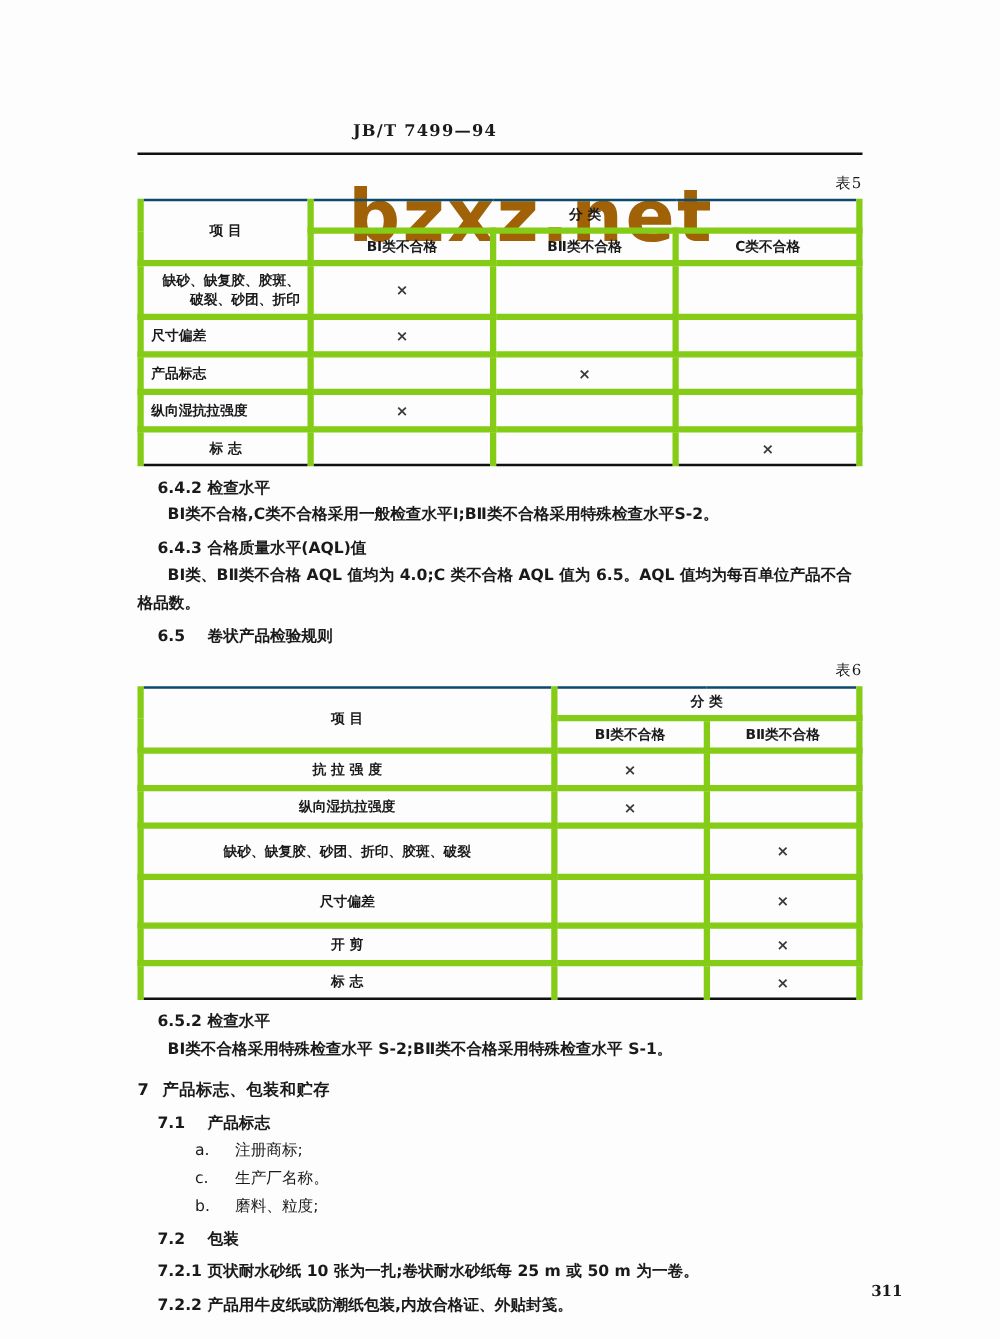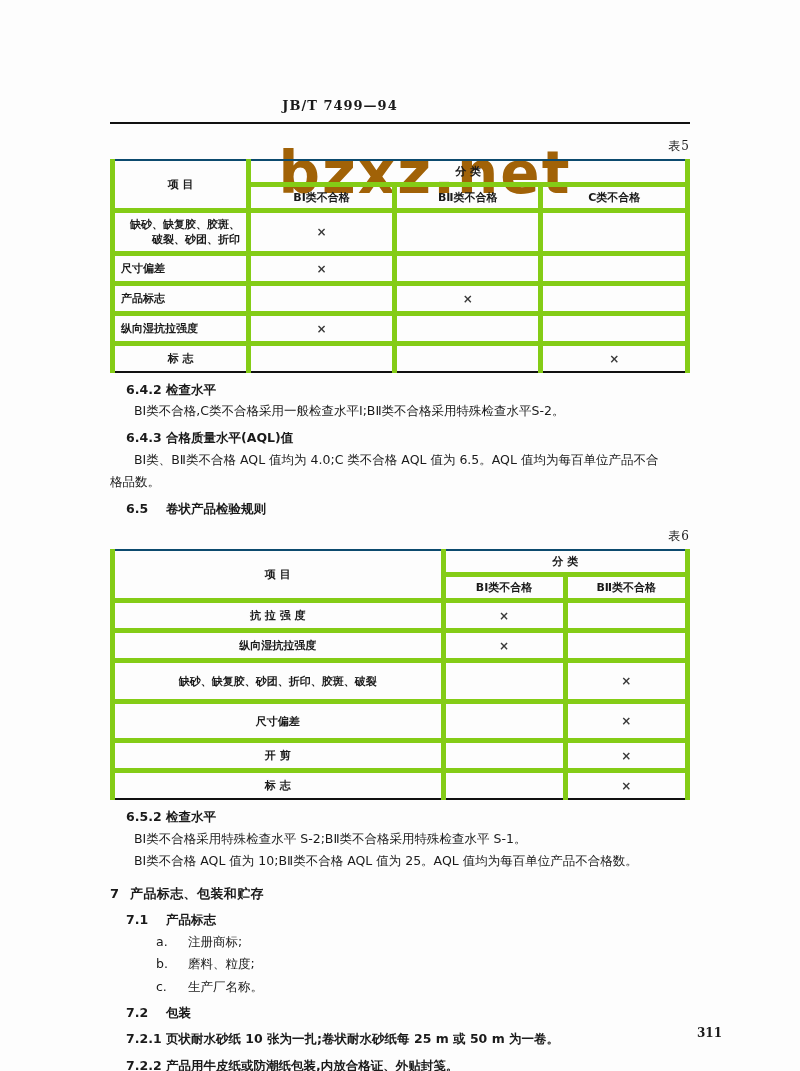--- a/index.html
+++ b/index.html
@@ -94,21 +94,21 @@
     font-size: 12.5px;
     font-family: "DejaVu Sans", sans-serif;
     font-weight: bold;
     margin: 7px 0 0 16px;
     line-height: 1.55;
   }
   .sec .num { display: inline-block; min-width: 40px; }
   .para {
     font-size: 12.5px;
     font-family: "DejaVu Sans", sans-serif;
-    font-weight: normal;
+    font-weight: bold;
     text-indent: 24px;
     line-height: 1.6;
     margin: 2px 0 0 0;
   }
   .para.cont { text-indent: 0; }
   .itm {
     font-size: 12.5px;
     font-weight: normal;
     margin: 3px 0 0 46px;
     line-height: 1.55;
@@ -258,37 +258,36 @@
           </tr>
         </tbody>
           </table>
       </div>
 
       <div class="sec">
         <span class="num">6.5.2</span><span>检查水平</span>
       </div>
       <div class="para">BⅠ类不合格采用特殊检查水平 S-2;BⅡ类不合格采用特殊检查水平 S-1。</div>
 
-      <div class="para">BⅠ类不合格 AQL 值为 10;BⅡ类不合格 AQL 值为 25。AQL 值均为每百单位产品不合格数。</div>
 
       <div class="h1sec">
         <span class="num">7</span><span>产品标志、包装和贮存</span>
       </div>
 
       <div class="sec">
         <span class="num">7.1</span><span>产品标志</span>
       </div>
       <div class="itm">
         <span class="lbl">a.</span><span>注册商标;</span>
       </div>
       <div class="itm">
+        <span class="lbl">c.</span><span>生产厂名称。</span>
+      </div>
+      <div class="itm">
         <span class="lbl">b.</span><span>磨料、粒度;</span>
-      </div>
-      <div class="itm">
-        <span class="lbl">c.</span><span>生产厂名称。</span>
       </div>
 
       <div class="sec">
         <span class="num">7.2</span><span>包装</span>
       </div>
       <div class="sec">
         <span class="num">7.2.1</span><span>页状耐水砂纸 10 张为一扎;卷状耐水砂纸每 25 m 或 50 m 为一卷。</span>
       </div>
       <div class="sec">
         <span class="num">7.2.2</span><span>产品用牛皮纸或防潮纸包装,内放合格证、外贴封笺。</span>

